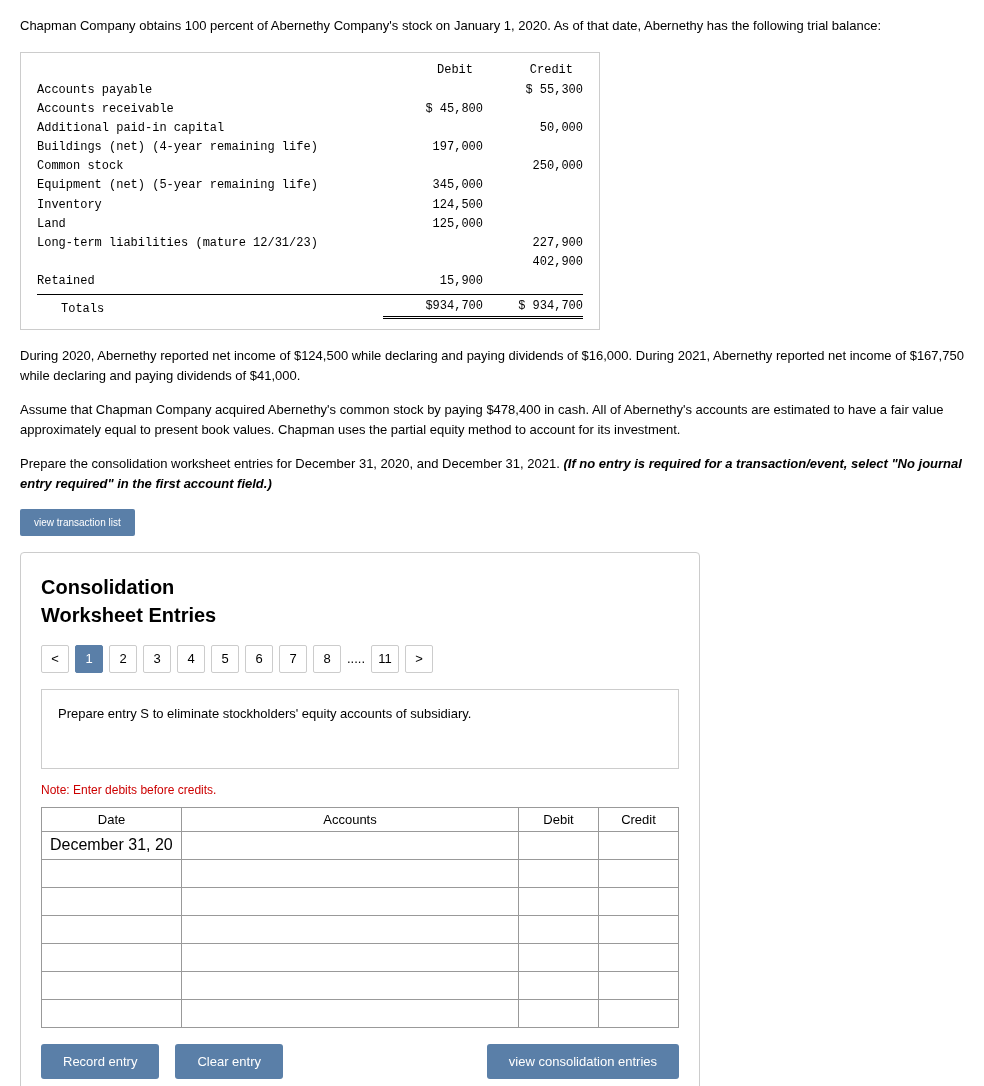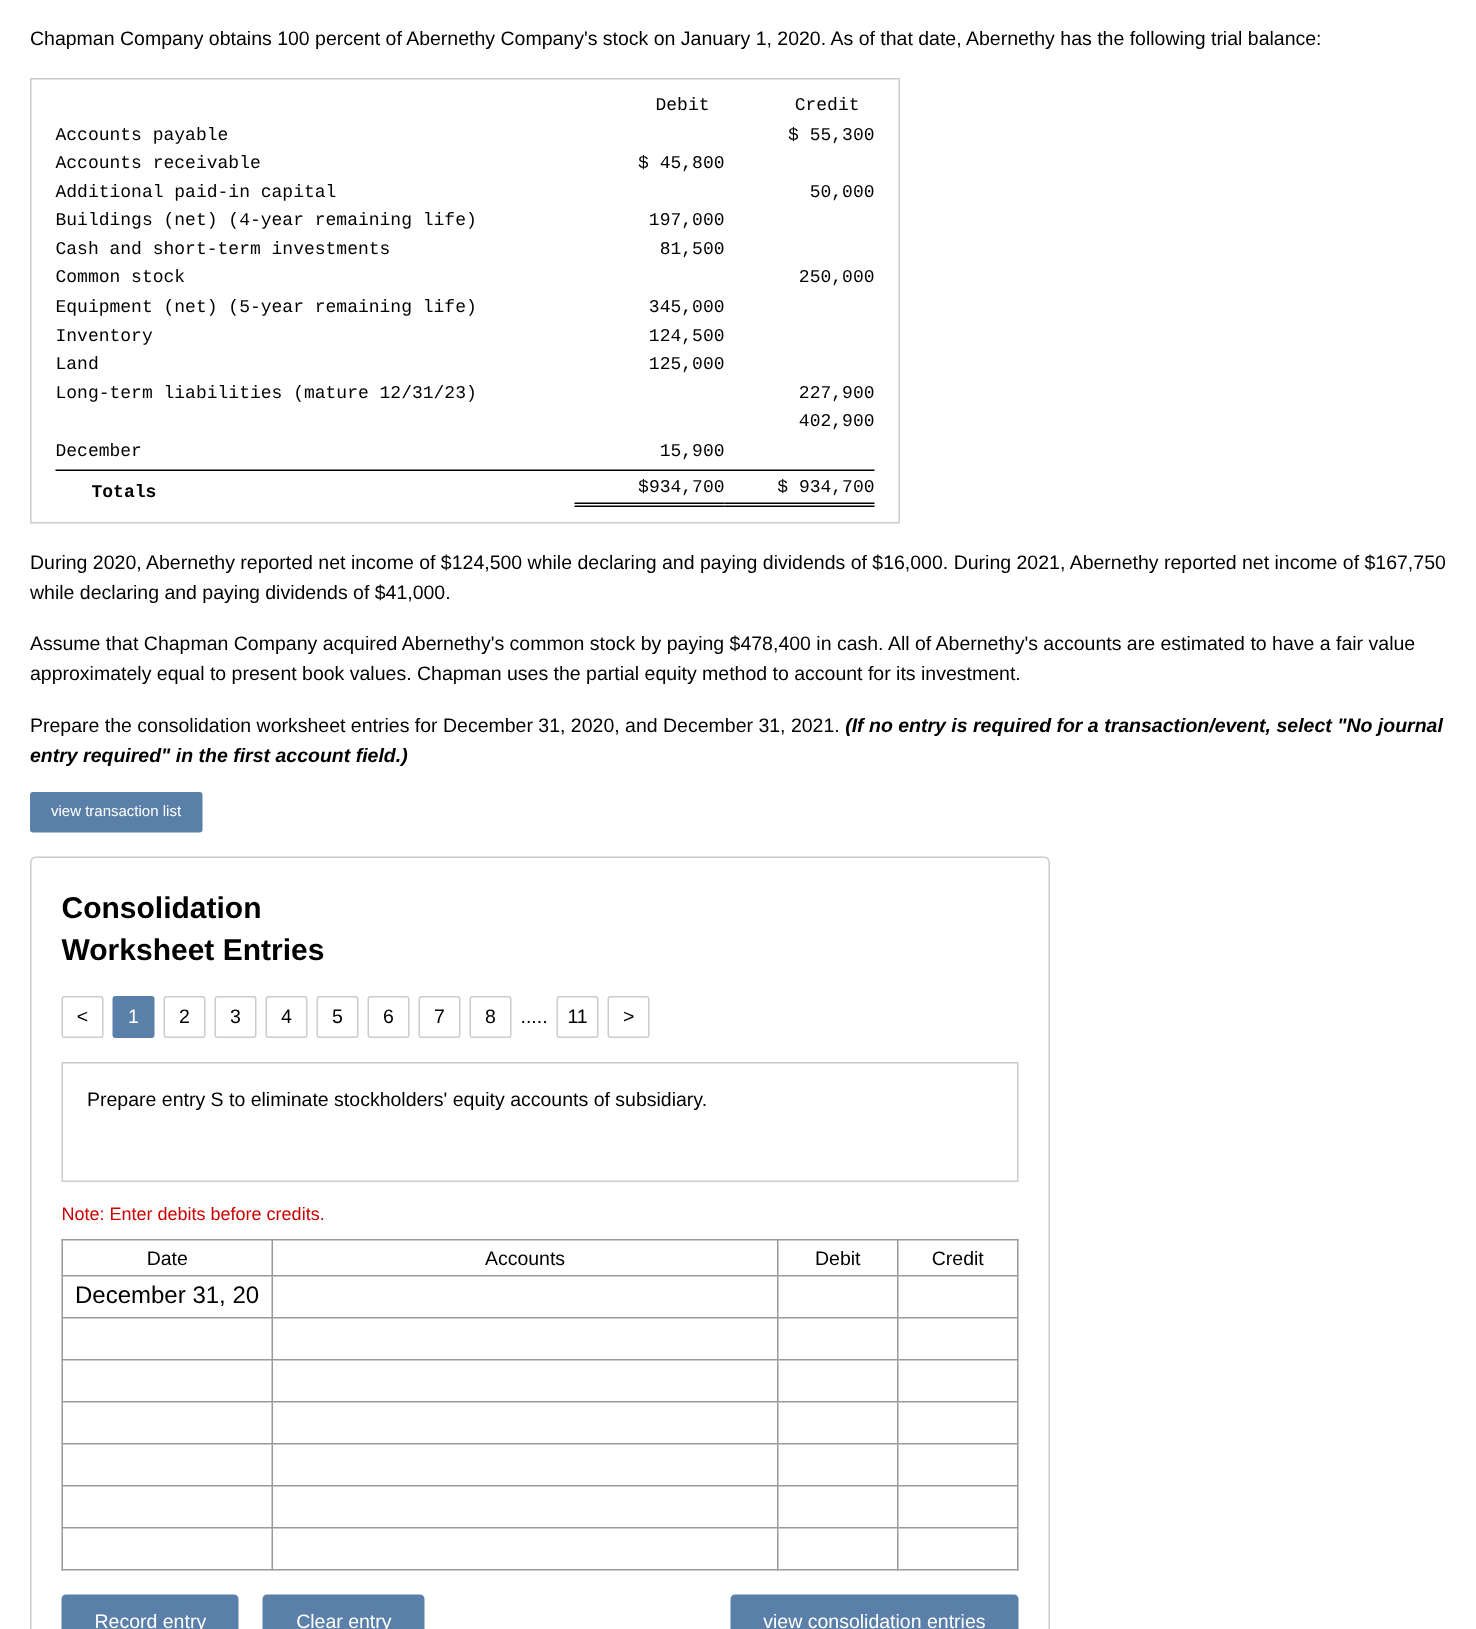--- a/index.html
+++ b/index.html
@@ -260,25 +260,20 @@
       <span class="tb-label">Additional paid-in capital</span>
       <span class="tb-debit"></span>
       <span class="tb-credit">50,000</span>
     </div>
       <div class="trial-balance-row">
       <span class="tb-label">Buildings (net) (4-year remaining life)</span>
       <span class="tb-debit">197,000</span>
       <span class="tb-credit"></span>
     </div>
       <div class="trial-balance-row">
-      <span class="tb-label">Cash and short-term investments</span>
-      <span class="tb-debit">81,500</span>
-      <span class="tb-credit"></span>
-    </div>
-      <div class="trial-balance-row">
       <span class="tb-label">Common stock</span>
       <span class="tb-debit"></span>
       <span class="tb-credit">250,000</span>
     </div>
       <div class="trial-balance-row">
       <span class="tb-label">Equipment (net) (5-year remaining life)</span>
       <span class="tb-debit">345,000</span>
       <span class="tb-credit"></span>
     </div>
       <div class="trial-balance-row">
@@ -294,27 +289,27 @@
       <div class="trial-balance-row">
       <span class="tb-label">Long-term liabilities (mature 12/31/23)</span>
       <span class="tb-debit"></span>
       <span class="tb-credit">227,900</span>
     </div>
       <div class="trial-balance-row">
       <span class="tb-debit"></span>
       <span class="tb-credit">402,900</span>
     </div>
       <div class="trial-balance-row">
-      <span class="tb-label">December</span>
+      <span class="tb-label">Retained</span>
       <span class="tb-debit">15,900</span>
       <span class="tb-credit"></span>
     </div>
     </div>
   <div class="trial-balance-row tb-totals-row">
-    <span class="tb-label" style="padding-left:24px;font-weight:bold;">Totals</span>
+    <span class="tb-label" style="padding-left:24px;">Totals</span>
     <span class="tb-debit tb-double-underline">$934,700</span>
     <span class="tb-credit tb-double-underline">$ 934,700</span>
   </div>
 </div>
 
 
 <p class="body-para">During 2020, Abernethy reported net income of $124,500 while declaring and paying dividends of $16,000. During 2021, Abernethy reported net income of $167,750 while declaring and paying dividends of $41,000.</p>
 <p class="body-para">Assume that Chapman Company acquired Abernethy's common stock by paying $478,400 in cash. All of Abernethy's accounts are estimated to have a fair value approximately equal to present book values. Chapman uses the partial equity method to account for its investment.</p>
 <p class="body-para">
   <span>Prepare the consolidation worksheet entries for December 31, 2020, and December 31, 2021.</span>

